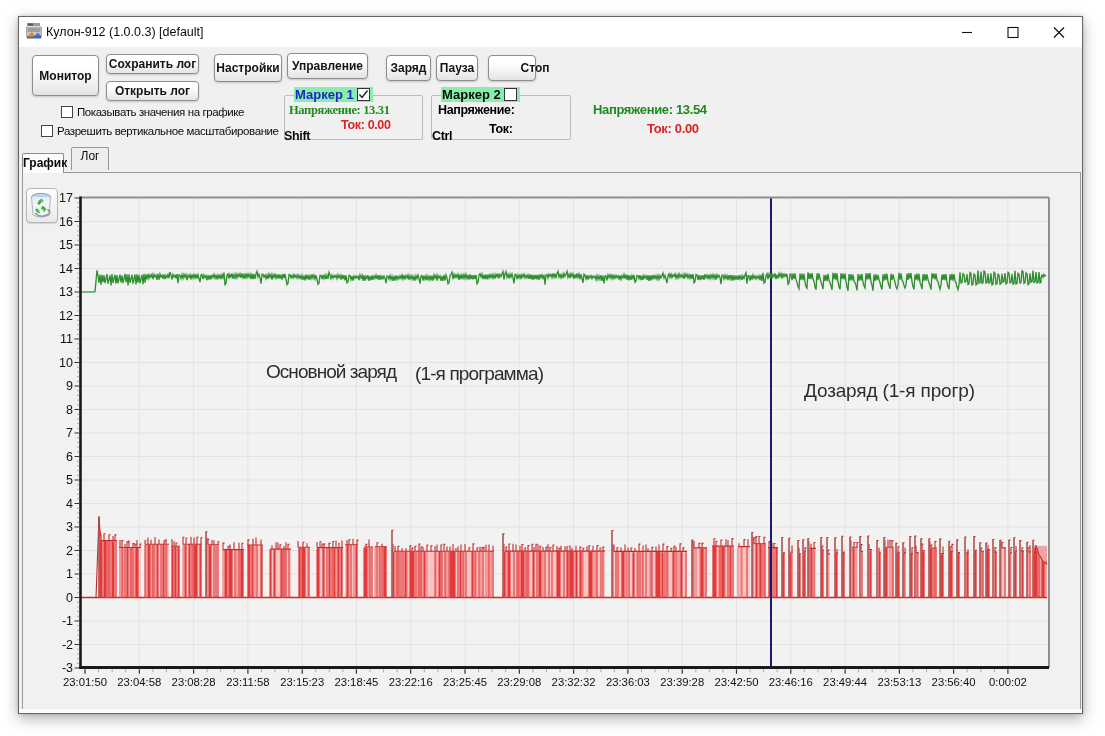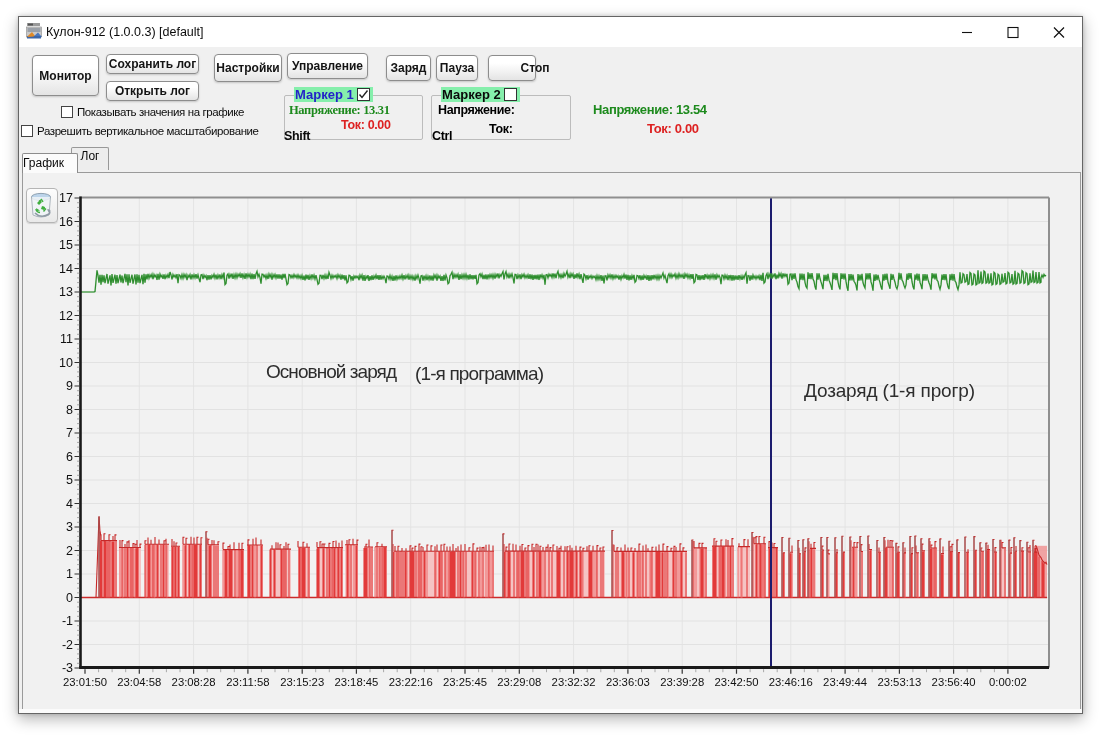--- a/index.html
+++ b/index.html
@@ -15,23 +15,23 @@
   font-weight:bold; font-size:12px; color:#141414; display:flex;
   align-items:center; justify-content:center; white-space:nowrap;
   box-shadow:0 1px 2px rgba(0,0,0,.18); }
 .cbrow { position:absolute; font-size:11.5px; letter-spacing:-0.4px; color:#0c0c0c; display:flex; align-items:center; }
 .cb { width:12px; height:12px; border:1px solid #444; background:#fff; margin-right:4px; flex:none; }
 .gbox { position:absolute; border:1px solid #bcbcbc; border-radius:2px; }
 .gttl { position:absolute; top:-9px; left:9px; background:#86efac; padding:0 3px 0 1px;
   font-weight:bold; font-size:13px; display:flex; align-items:center; }
 .glbl { position:absolute; font-weight:bold; font-size:12.5px; letter-spacing:-0.35px; white-space:nowrap; }
 .green { color:#1d8a1d; } .red { color:#dd2222; } .gray { color:#000000; }
-#tabgraf { position:absolute; left:3px; top:136px; width:56px; height:20px; background:#fbfbfb;
+#tabgraf { position:absolute; left:3px; top:136px; width:42px; height:20px; background:#fbfbfb;
   border:1px solid #8c8c8c; border-bottom:none; border-radius:2px 2px 0 0; z-index:3;
-  font-size:12px; text-align:left; line-height:19px; color:#0a0a0a; }
+  font-size:12px; text-align:left; line-height:19px; color:#0a0a0a;font-weight:bold; }
 #tablog { position:absolute; left:52px; top:130px; width:38px; height:23px; background:#ededed;
   border:1px solid #989898; border-bottom:none; border-radius:2px 2px 0 0; z-index:1;
   font-size:12px; text-align:center; line-height:16px; color:#0a0a0a; }
 #panel { position:absolute; left:3px; top:155px; width:1059px; height:540px;
   border:1px solid #9a9a9a; background:#f1f1f1; z-index:2; }
 #chart { position:absolute; left:4px; top:156px; z-index:4; }
 #recyc { position:absolute; left:7px; top:171px; width:32px; height:35px; border:1px solid #b5b5b5;
   border-radius:4px; background:linear-gradient(#fdfdfd,#e9e9e9); z-index:5;
   box-shadow:0 1px 1px rgba(0,0,0,.12); }
 </style></head><body>
@@ -61,21 +61,21 @@
  <div class="btn" style="left:13px; top:38px; width:67px; height:41px;">Монитор</div>
  <div class="btn" style="left:87px; top:37px; width:93px; height:20px;">Сохранить лог</div>
  <div class="btn" style="left:87px; top:64px; width:93px; height:20px;">Открыть лог</div>
  <div class="btn" style="left:195px; top:37px; width:68px; height:28px;">Настройки</div>
  <div class="btn" style="left:268px; top:36px; width:81px; height:26px;">Управление</div>
  <div class="btn" style="left:367px; top:38px; width:45px; height:26px;">Заряд</div>
  <div class="btn" style="left:417px; top:38px; width:42px; height:26px;">Пауза</div>
  <div class="btn" style="left:469px; top:38px; width:43px; height:26px;padding-left:46px;">Стоп</div>
 
  <div class="cbrow" style="left:10px; top:89px;margin-left:32px;"><span class="cb"></span>Показывать значения на графике</div>
- <div class="cbrow" style="left:2px; top:108px;"><span class="cb"></span>Разрешить вертикальное масштабирование</div>
+ <div class="cbrow" style="left:22px; top:108px;"><span class="cb"></span>Разрешить вертикальное масштабирование</div>
 
  <div class="gbox" style="left:265px; top:78px; width:139px; height:45px;">
    <div class="gttl" style="color:#2323c8;">Маркер 1&nbsp;<svg width="13" height="13" viewBox="0 0 13 13">
           <rect x="0.5" y="0.5" width="12" height="12" fill="#fff" stroke="#333"></rect>
           <path d="M2.5 6.5 5 9.5 10.5 2.5" stroke="#222" stroke-width="1.4" fill="none"></path>
         </svg></div>
    <div class="glbl green" style="left:4px; top:7px;font-family:Liberation Serif, serif;">Напряжение: 13.31</div>
    <div class="glbl red" style="left:56px; top:22px;">Ток: 0.00</div>
    <div class="glbl" style="left:-1px; top:33px; color:#0a0a0a;">Shift</div>
  </div>

